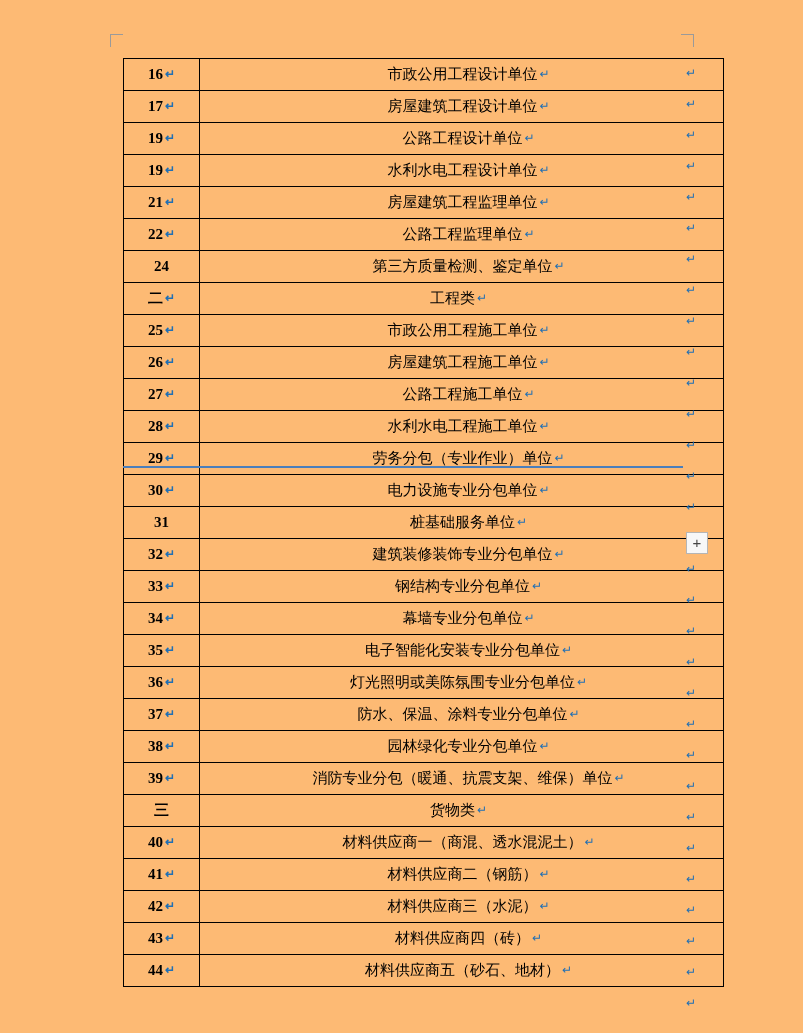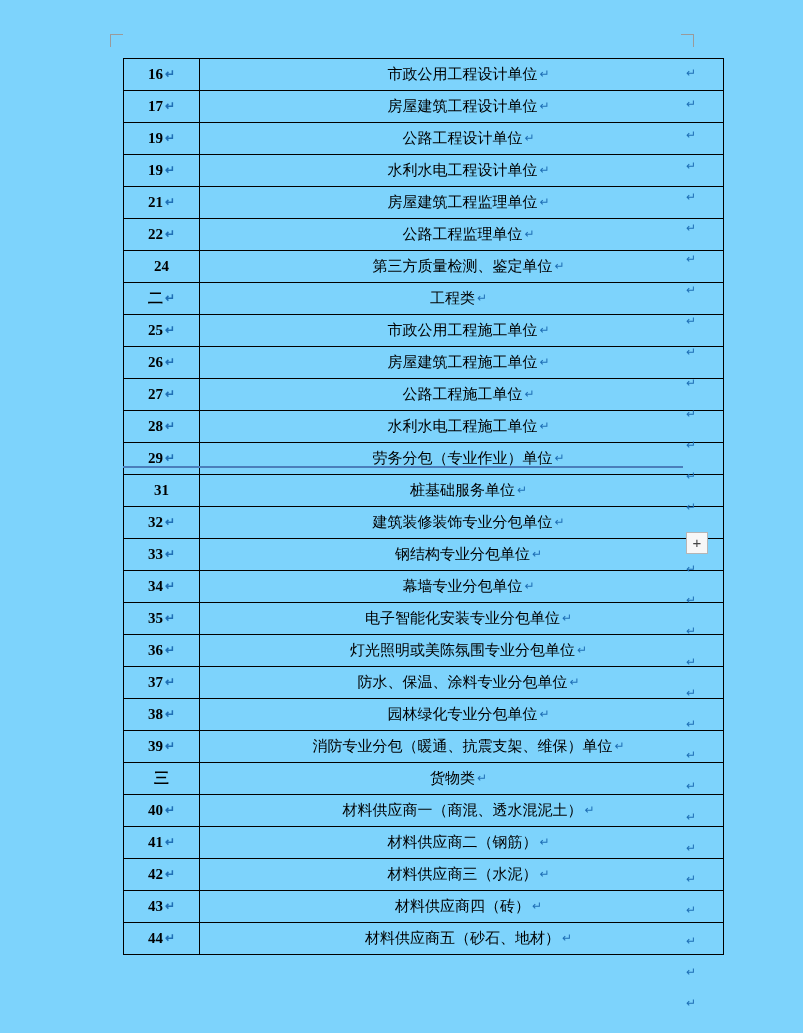--- a/index.html
+++ b/index.html
@@ -12,21 +12,21 @@
     height: 1033px;
     position: relative;
     font-family: "Liberation Serif", serif;
     overflow: hidden;
   }
   .page {
     position: absolute;
     left: 0; top: 0;
     width: 803px;
     height: 1033px;
-    background: #7dd3fc;
+    background: #fdba74;
   }
   
   .crop-mark {
     position: absolute;
     border-color: #9a9a9a;
     border-style: solid;
     width: 12px;
     height: 12px;
   }
   .crop-tl { left: 110px; top: 34px; border-width: 1px 0 0 1px; }
@@ -174,20 +174,24 @@
         </tr>
         <tr>
           <td class="col-no"><span>28</span><span class="pmark">↵</span></td>
           <td class="col-name"><span>水利水电工程施工单位</span><span class="pmark">↵</span></td>
         </tr>
         <tr>
           <td class="col-no"><span>29</span><span class="pmark">↵</span></td>
           <td class="col-name"><span>劳务分包（专业作业）单位</span><span class="pmark">↵</span></td>
         </tr>
         <tr>
+          <td class="col-no"><span>30</span><span class="pmark">↵</span></td>
+          <td class="col-name"><span>电力设施专业分包单位</span><span class="pmark">↵</span></td>
+        </tr>
+        <tr>
           <td class="col-no"><span>31</span></td>
           <td class="col-name"><span>桩基础服务单位</span><span class="pmark">↵</span></td>
         </tr>
         <tr>
           <td class="col-no"><span>32</span><span class="pmark">↵</span></td>
           <td class="col-name"><span>建筑装修装饰专业分包单位</span><span class="pmark">↵</span></td>
         </tr>
         <tr>
           <td class="col-no"><span>33</span><span class="pmark">↵</span></td>
           <td class="col-name"><span>钢结构专业分包单位</span><span class="pmark">↵</span></td>

